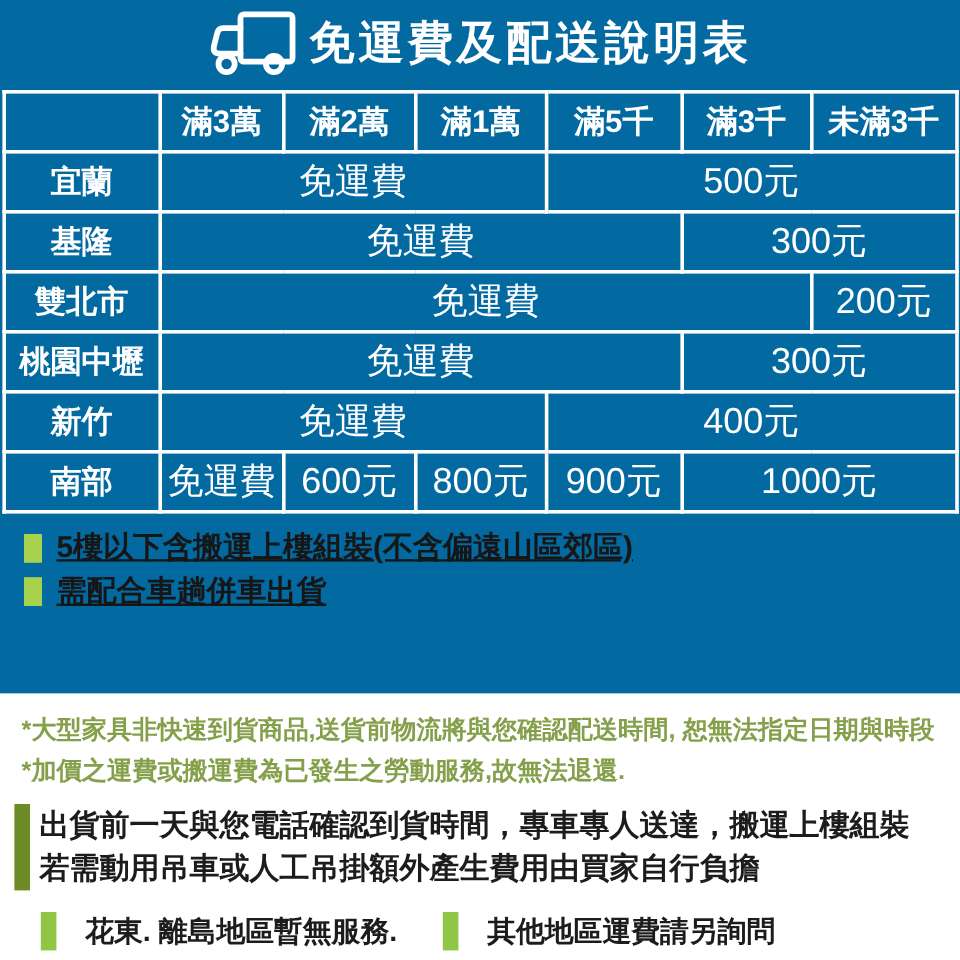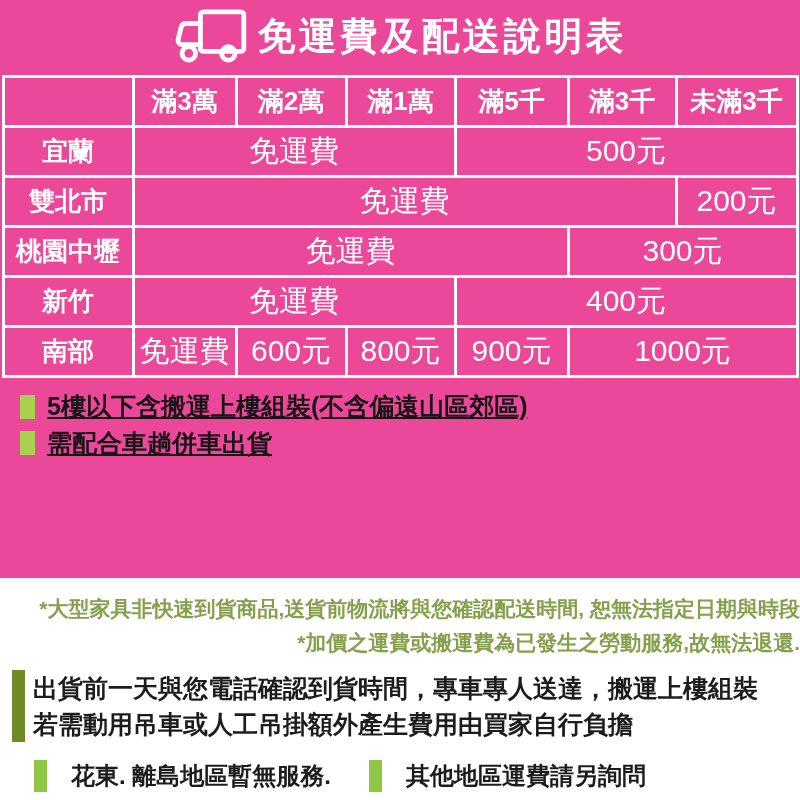--- a/index.html
+++ b/index.html
@@ -4,21 +4,21 @@
 <style>
   html,body{margin:0;padding:0;}
   body{
     width:800px;height:800px;
     background:#ffffff;
     font-family:"Liberation Sans","DejaVu Sans",sans-serif;
     overflow:hidden;
   }
   .green-area{
     width:800px;height:578px;
-    background:#ec4899;
+    background:#0369a1;
     box-sizing:border-box;
     overflow:hidden;
   }
   .title-bar{
     height:55px;
     padding-top:8px;
     display:flex;
     align-items:center;
     justify-content:center;
     gap:10px;
@@ -57,21 +57,21 @@
     color:#161616;
     font-size:25px;font-weight:700;
     line-height:1.1;
     text-decoration:underline;
   }
   .green-note .bullet{
     width:15px;height:24px;flex:0 0 auto;
     background:#a8d14e;
   }
   .white-area{width:800px;height:222px;background:#ffffff;box-sizing:border-box;}
-  .fine-print{padding:14px 0 0 18px;text-align:right;}
+  .fine-print{padding:14px 0 0 18px;}
   .fine-print .fp-line{
     color:#85a04b;
     font-size:21px;font-weight:700;
     line-height:34px;
     white-space:nowrap;
   }
   .delivery-note{
     margin:10px 0 0 12px;
     display:flex;gap:8px;align-items:stretch;
   }
@@ -136,20 +136,25 @@
           <th>未滿3千</th>
         </tr>
       </thead>
     <tbody id="fee-body">
         <tr>
           <th>宜蘭</th>
           <td colspan="3">免運費</td>
           <td colspan="3">500元</td>
         </tr>
         <tr>
+          <th>基隆</th>
+          <td colspan="4">免運費</td>
+          <td colspan="2">300元</td>
+        </tr>
+        <tr>
           <th>雙北市</th>
           <td colspan="5">免運費</td>
           <td colspan="1">200元</td>
         </tr>
         <tr>
           <th>桃園中壢</th>
           <td colspan="4">免運費</td>
           <td colspan="2">300元</td>
         </tr>
         <tr>

